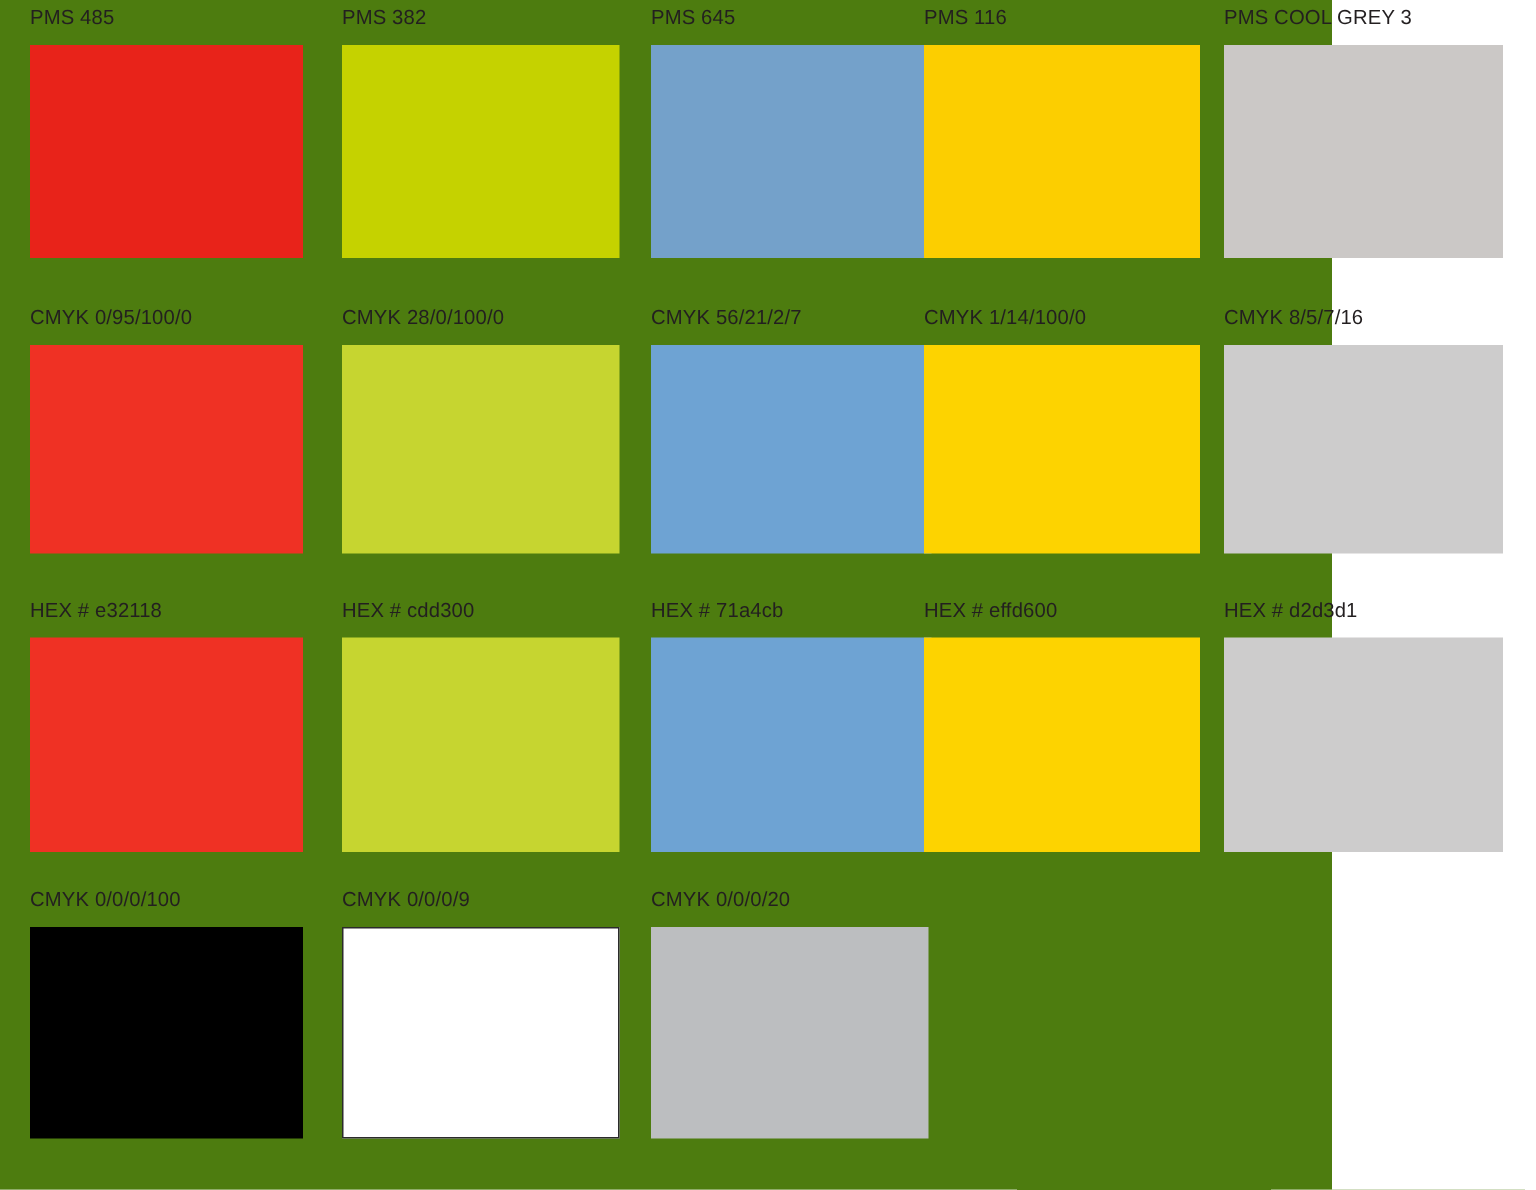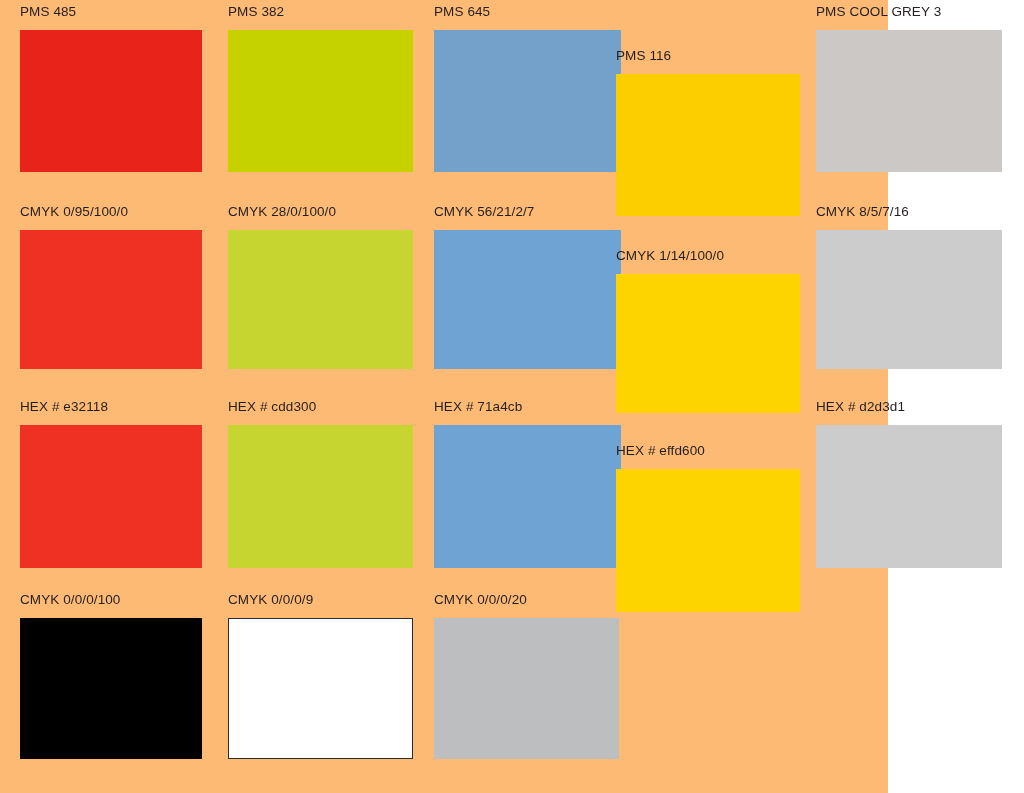--- a/index.html
+++ b/index.html
@@ -11,21 +11,21 @@
     width: 1024px;
     height: 793px;
     font-family: "Liberation Sans", sans-serif;
     color: #231f20;
     overflow: hidden;
   }
   #palette-sheet {
     position: relative;
     width: 888px;
     height: 793px;
-    background: #fdba74;
+    background: #4d7c0f;
   }
   .swatch-row {
     position: absolute;
     left: 0;
     width: 1024px;
   }
   .swatch-cell {
     position: absolute;
     top: 0;
   }
@@ -54,21 +54,21 @@
   
   #row-pms     .swatch-chip { margin-top: 10px; }
   #row-cmyk    .swatch-chip { margin-top: 10px; }
   #row-hex     .swatch-chip { margin-top: 10px; }
   #row-neutral .swatch-chip { margin-top: 10px; }
 
   
   .col-0 { left: 20px;  }
   .col-1 { left: 228px; }
   .col-2 { left: 434px; }
-  .col-3 { left: 616px; margin-top: 44px; }
+  .col-3 { left: 616px; }
   .col-4 { left: 816px; }
 </style>
 </head>
 <body>
 
 <div id="palette-sheet">
 
   <div class="swatch-row" id="row-pms">
     <div class="swatch-cell col-0">
       <div class="swatch-label">PMS 485</div>

